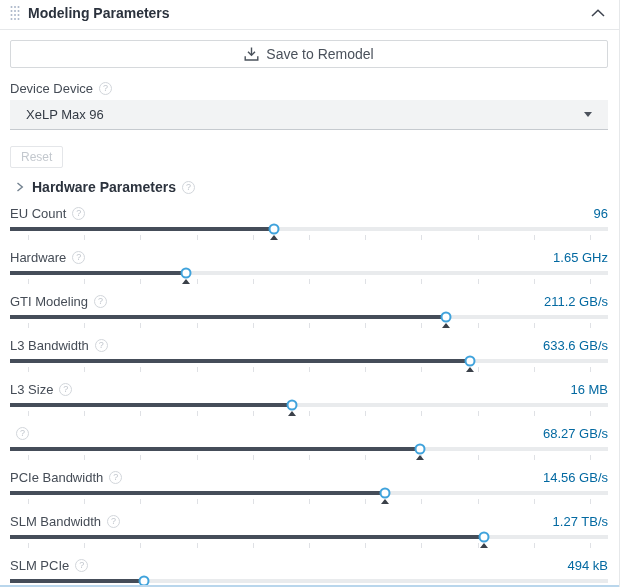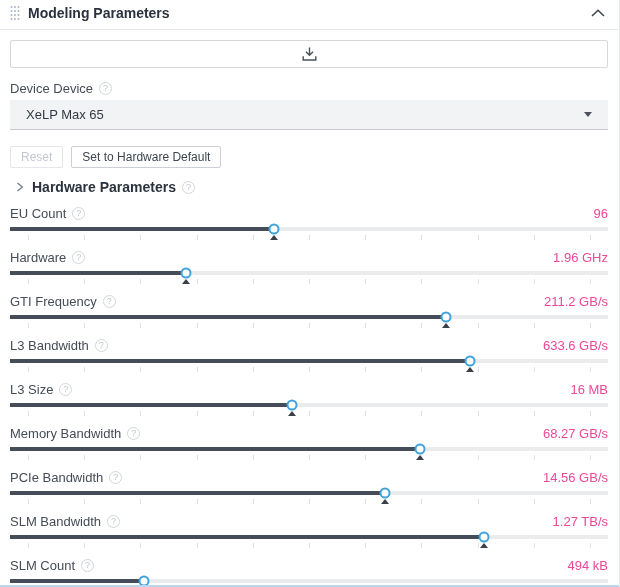--- a/index.html
+++ b/index.html
@@ -61,21 +61,21 @@
   .section-header {
     margin-top: 9px; height: 20px; display: flex; align-items: center; cursor: pointer;
   }
   .chev-right { display: inline-flex; margin: 0 8px 0 6px; }
   .section-title { font-size: 14px; font-weight: bold; color: var(--title-color, #2b323d); }
   
   #sliders { margin-top: 6px; }
   .slider-row { height: 44px; }
   .slider-top { display: flex; align-items: center; height: 20px; font-size: 13px; }
   .slider-label { color: #454c56; }
-  .slider-value { margin-left: auto; color: #ec4899; }
+  .slider-value { margin-left: auto; color: #0369a1; }
   .rail { position: relative; height: 4px; background: var(--rail-bg, #e9ebed); margin-top: 4px; cursor: pointer; }
   .rail-fill { position: absolute; left: 0; top: 0; bottom: 0; background: var(--rail-fill, #454d59); }
   .handle {
     position: absolute; top: 50%; transform: translate(-50%, -50%);
     width: 11px; height: 11px; border-radius: 50%;
     background: #fff; border: 2px solid var(--accent, #40a3dc); cursor: grab;
   }
   .tick-row { position: relative; height: 9px; margin-top: 3px; }
   .tick { position: absolute; top: 1px; width: 1px; height: 5px; background: #dfe1e5; }
   .default-marker {
@@ -127,34 +127,34 @@
     <button class="save-btn">
       <span>
         <svg width="15" height="14" viewBox="0 0 15 14">
           <g fill="none" stroke="#4a515b" stroke-width="1.4">
             <line x1="7.5" y1="0.5" x2="7.5" y2="8"></line>
             <polyline points="4,4.8 7.5,8.3 11,4.8"></polyline>
             <path d="M1.2 9.2 V13 H13.8 V9.2"></path>
           </g>
         </svg>
       </span>
+      <span>Save to Remodel</span>
     </button>
 
     <div class="field-label">
       <span>Device Device</span>
       <span class="help">?</span>
     </div>
     <div class="select">
-      <span>XeLP Max 65</span>
+      <span>XeLP Max 96</span>
       <span class="caret-down"></span>
     </div>
 
     <div class="btn-row">
       <button class="mini-btn disabled">Reset</button>
-      <button class="mini-btn">Set to Hardware Default</button>
     </div>
 
     <div class="section-header">
       <span class="chev-right">
         <svg width="8" height="10" viewBox="0 0 8 10">
           <polyline points="1.5,1 6.3,5 1.5,9" fill="none" stroke="#72818f" stroke-width="1.4"></polyline>
         </svg>
       </span>
       <span class="section-title">Hardware Parameters</span>
       <span class="help">?</span>
@@ -184,21 +184,21 @@
             <span class="tick" style="left: 87.6%;"></span>
             <span class="tick" style="left: 97%;"></span>
             <span class="default-marker" style="left: 44.2%;"></span>
           </div>
   </div>
 
   <div class="slider-row">
     <div class="slider-top">
       <span class="slider-label">Hardware</span>
       <span class="help">?</span>
-      <span class="slider-value">1.96 GHz</span>
+      <span class="slider-value">1.65 GHz</span>
     </div>
     <div class="rail">
       <div class="rail-fill" style="width: 29.4%;"></div>
       <div class="handle" style="left: 29.4%;"></div>
     </div>
     <div class="tick-row">
             <span class="tick" style="left: 3%;"></span>
             <span class="tick" style="left: 12.4%;"></span>
             <span class="tick" style="left: 21.8%;"></span>
             <span class="tick" style="left: 31.2%;"></span>
@@ -208,21 +208,21 @@
             <span class="tick" style="left: 68.8%;"></span>
             <span class="tick" style="left: 78.2%;"></span>
             <span class="tick" style="left: 87.6%;"></span>
             <span class="tick" style="left: 97%;"></span>
             <span class="default-marker" style="left: 29.4%;"></span>
           </div>
   </div>
 
   <div class="slider-row">
     <div class="slider-top">
-      <span class="slider-label">GTI Frequency</span>
+      <span class="slider-label">GTI Modeling</span>
       <span class="help">?</span>
       <span class="slider-value">211.2 GB/s</span>
     </div>
     <div class="rail">
       <div class="rail-fill" style="width: 72.9%;"></div>
       <div class="handle" style="left: 72.9%;"></div>
     </div>
     <div class="tick-row">
             <span class="tick" style="left: 3%;"></span>
             <span class="tick" style="left: 12.4%;"></span>
@@ -286,21 +286,20 @@
             <span class="tick" style="left: 68.8%;"></span>
             <span class="tick" style="left: 78.2%;"></span>
             <span class="tick" style="left: 87.6%;"></span>
             <span class="tick" style="left: 97%;"></span>
             <span class="default-marker" style="left: 47.1%;"></span>
           </div>
   </div>
 
   <div class="slider-row">
     <div class="slider-top">
-      <span class="slider-label">Memory Bandwidth</span>
       <span class="help">?</span>
       <span class="slider-value">68.27 GB/s</span>
     </div>
     <div class="rail">
       <div class="rail-fill" style="width: 68.5%;"></div>
       <div class="handle" style="left: 68.5%;"></div>
     </div>
     <div class="tick-row">
             <span class="tick" style="left: 3%;"></span>
             <span class="tick" style="left: 12.4%;"></span>
@@ -364,21 +363,21 @@
             <span class="tick" style="left: 68.8%;"></span>
             <span class="tick" style="left: 78.2%;"></span>
             <span class="tick" style="left: 87.6%;"></span>
             <span class="tick" style="left: 97%;"></span>
             <span class="default-marker" style="left: 79.3%;"></span>
           </div>
   </div>
 
   <div class="slider-row">
     <div class="slider-top">
-      <span class="slider-label">SLM Count</span>
+      <span class="slider-label">SLM PCIe</span>
       <span class="help">?</span>
       <span class="slider-value">494 kB</span>
     </div>
     <div class="rail">
       <div class="rail-fill" style="width: 22.4%;"></div>
       <div class="handle" style="left: 22.4%;"></div>
     </div>
     <div class="tick-row"></div>
   </div>
 </div>

